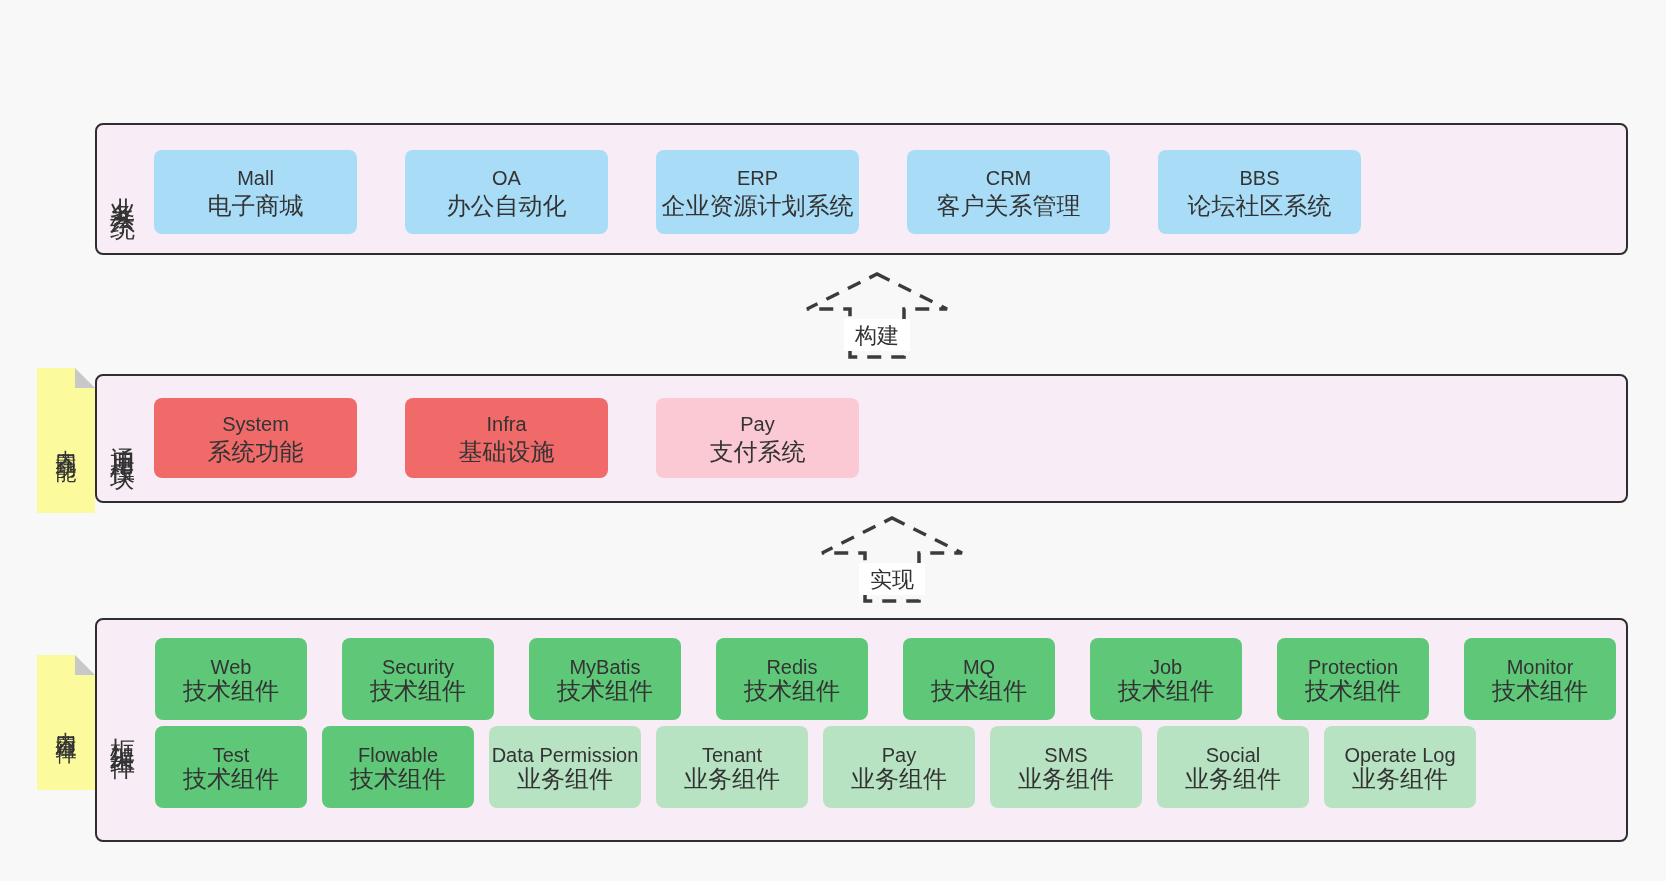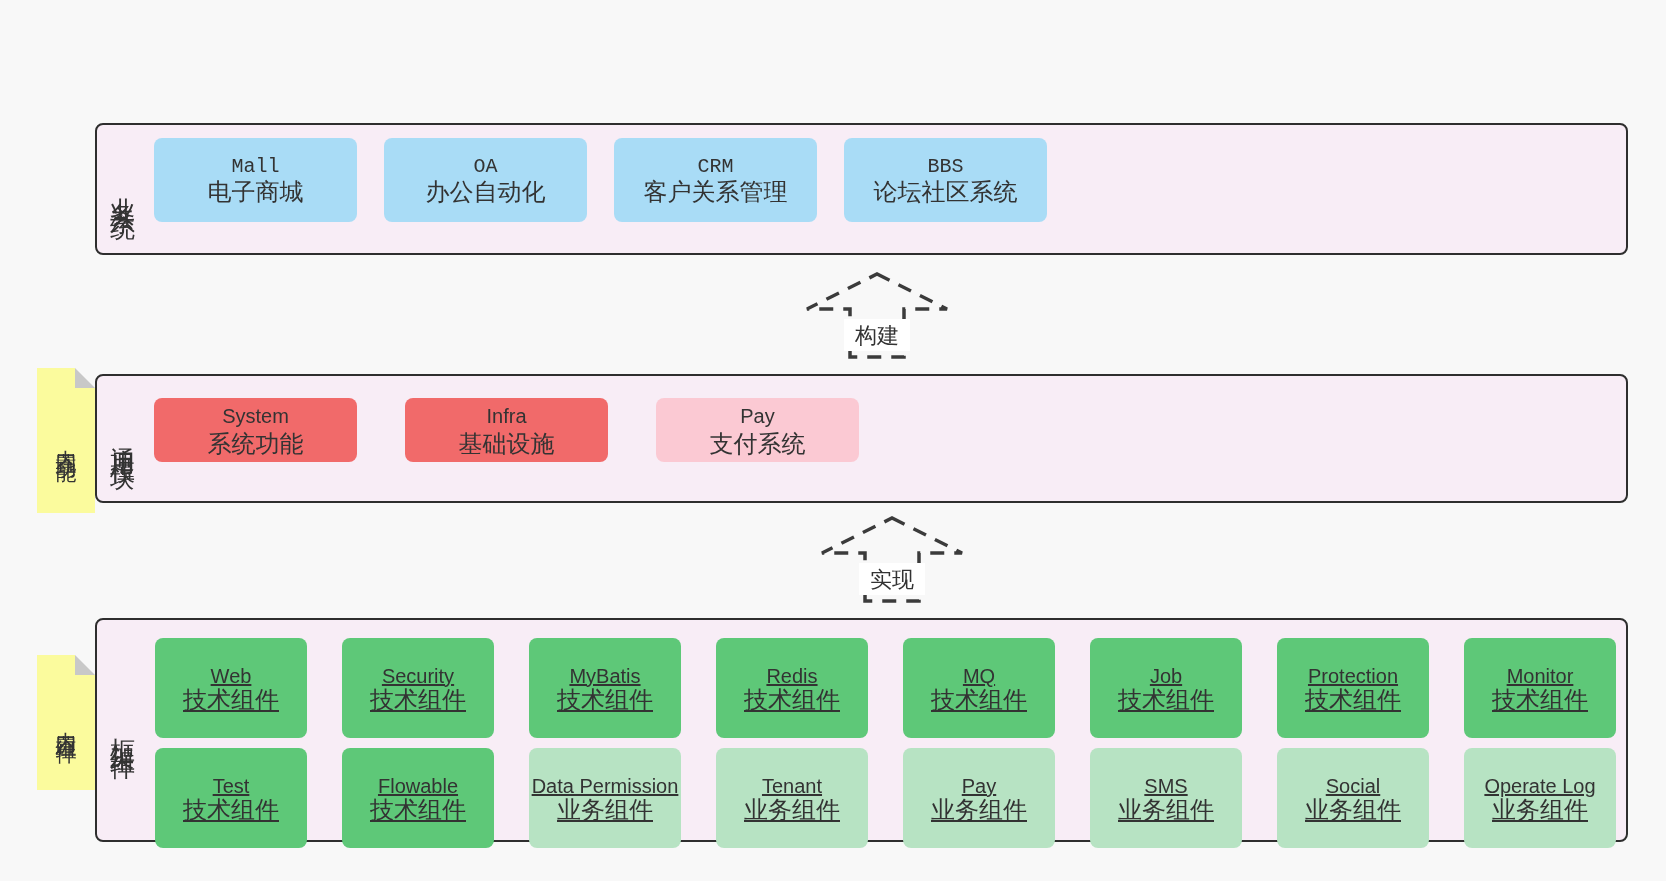--- a/index.html
+++ b/index.html
@@ -26,32 +26,32 @@
   .band-business{top:123px;height:128px;}
   .band-modules{top:374px;height:125px;}
   .band-framework{top:618px;height:220px;}
   .vlabel{
     position:absolute;left:10px;top:0;bottom:0;
     display:flex;align-items:center;justify-content:center;
     writing-mode:vertical-rl;text-orientation:upright;
     font-size:25px;letter-spacing:6px;color:var(--text);
   }
   .row{position:absolute;display:flex;}
-  .row-business{left:57px;top:13px;gap:27px;font-family:Liberation Mono, monospace;}
+  .row-business{left:57px;top:25px;gap:48px;}
   .row-modules{left:57px;top:22px;gap:48px;}
   .row-fw1{left:58px;top:18px;gap:35px;}
-  .row-fw2{left:58px;top:128px;gap:35px;}
+  .row-fw2{left:58px;top:106px;gap:15px;}
   .box{
     border-radius:8px;
     display:flex;flex-direction:column;align-items:center;justify-content:center;
     text-align:center;
   }
   .box-wide{width:203px;height:84px;}
-  .band-modules .box-wide{height:64px;text-align:center;}
-  .box-narrow{width:152px;height:100px;text-decoration:underline;}
+  .band-modules .box-wide{height:80px;text-align:center;}
+  .box-narrow{width:152px;height:82px;}
   .box .t{font-size:20px;line-height:27px;}
   .box .s{font-size:24px;line-height:27px;}
   .box-narrow .t,.box-narrow .s{line-height:24px;}
   .blue{background:var(--blue);}
   .red{background:var(--red);}
   .pink{background:var(--pink);}
   .green{background:var(--green);}
   .lgreen{background:var(--lgreen);}
   .sticky{
     position:absolute;left:37px;width:58px;background:var(--sticky_yellow);
@@ -90,20 +90,24 @@
     <div class="row row-business">
       <div class="box box-wide blue">
         <span class="t">Mall</span>
         <span class="s">电子商城</span>
       </div>
       <div class="box box-wide blue">
         <span class="t">OA</span>
         <span class="s">办公自动化</span>
       </div>
       <div class="box box-wide blue">
+        <span class="t">ERP</span>
+        <span class="s">企业资源计划系统</span>
+      </div>
+      <div class="box box-wide blue">
         <span class="t">CRM</span>
         <span class="s">客户关系管理</span>
       </div>
       <div class="box box-wide blue">
         <span class="t">BBS</span>
         <span class="s">论坛社区系统</span>
       </div>
     </div>
   </div>
 

